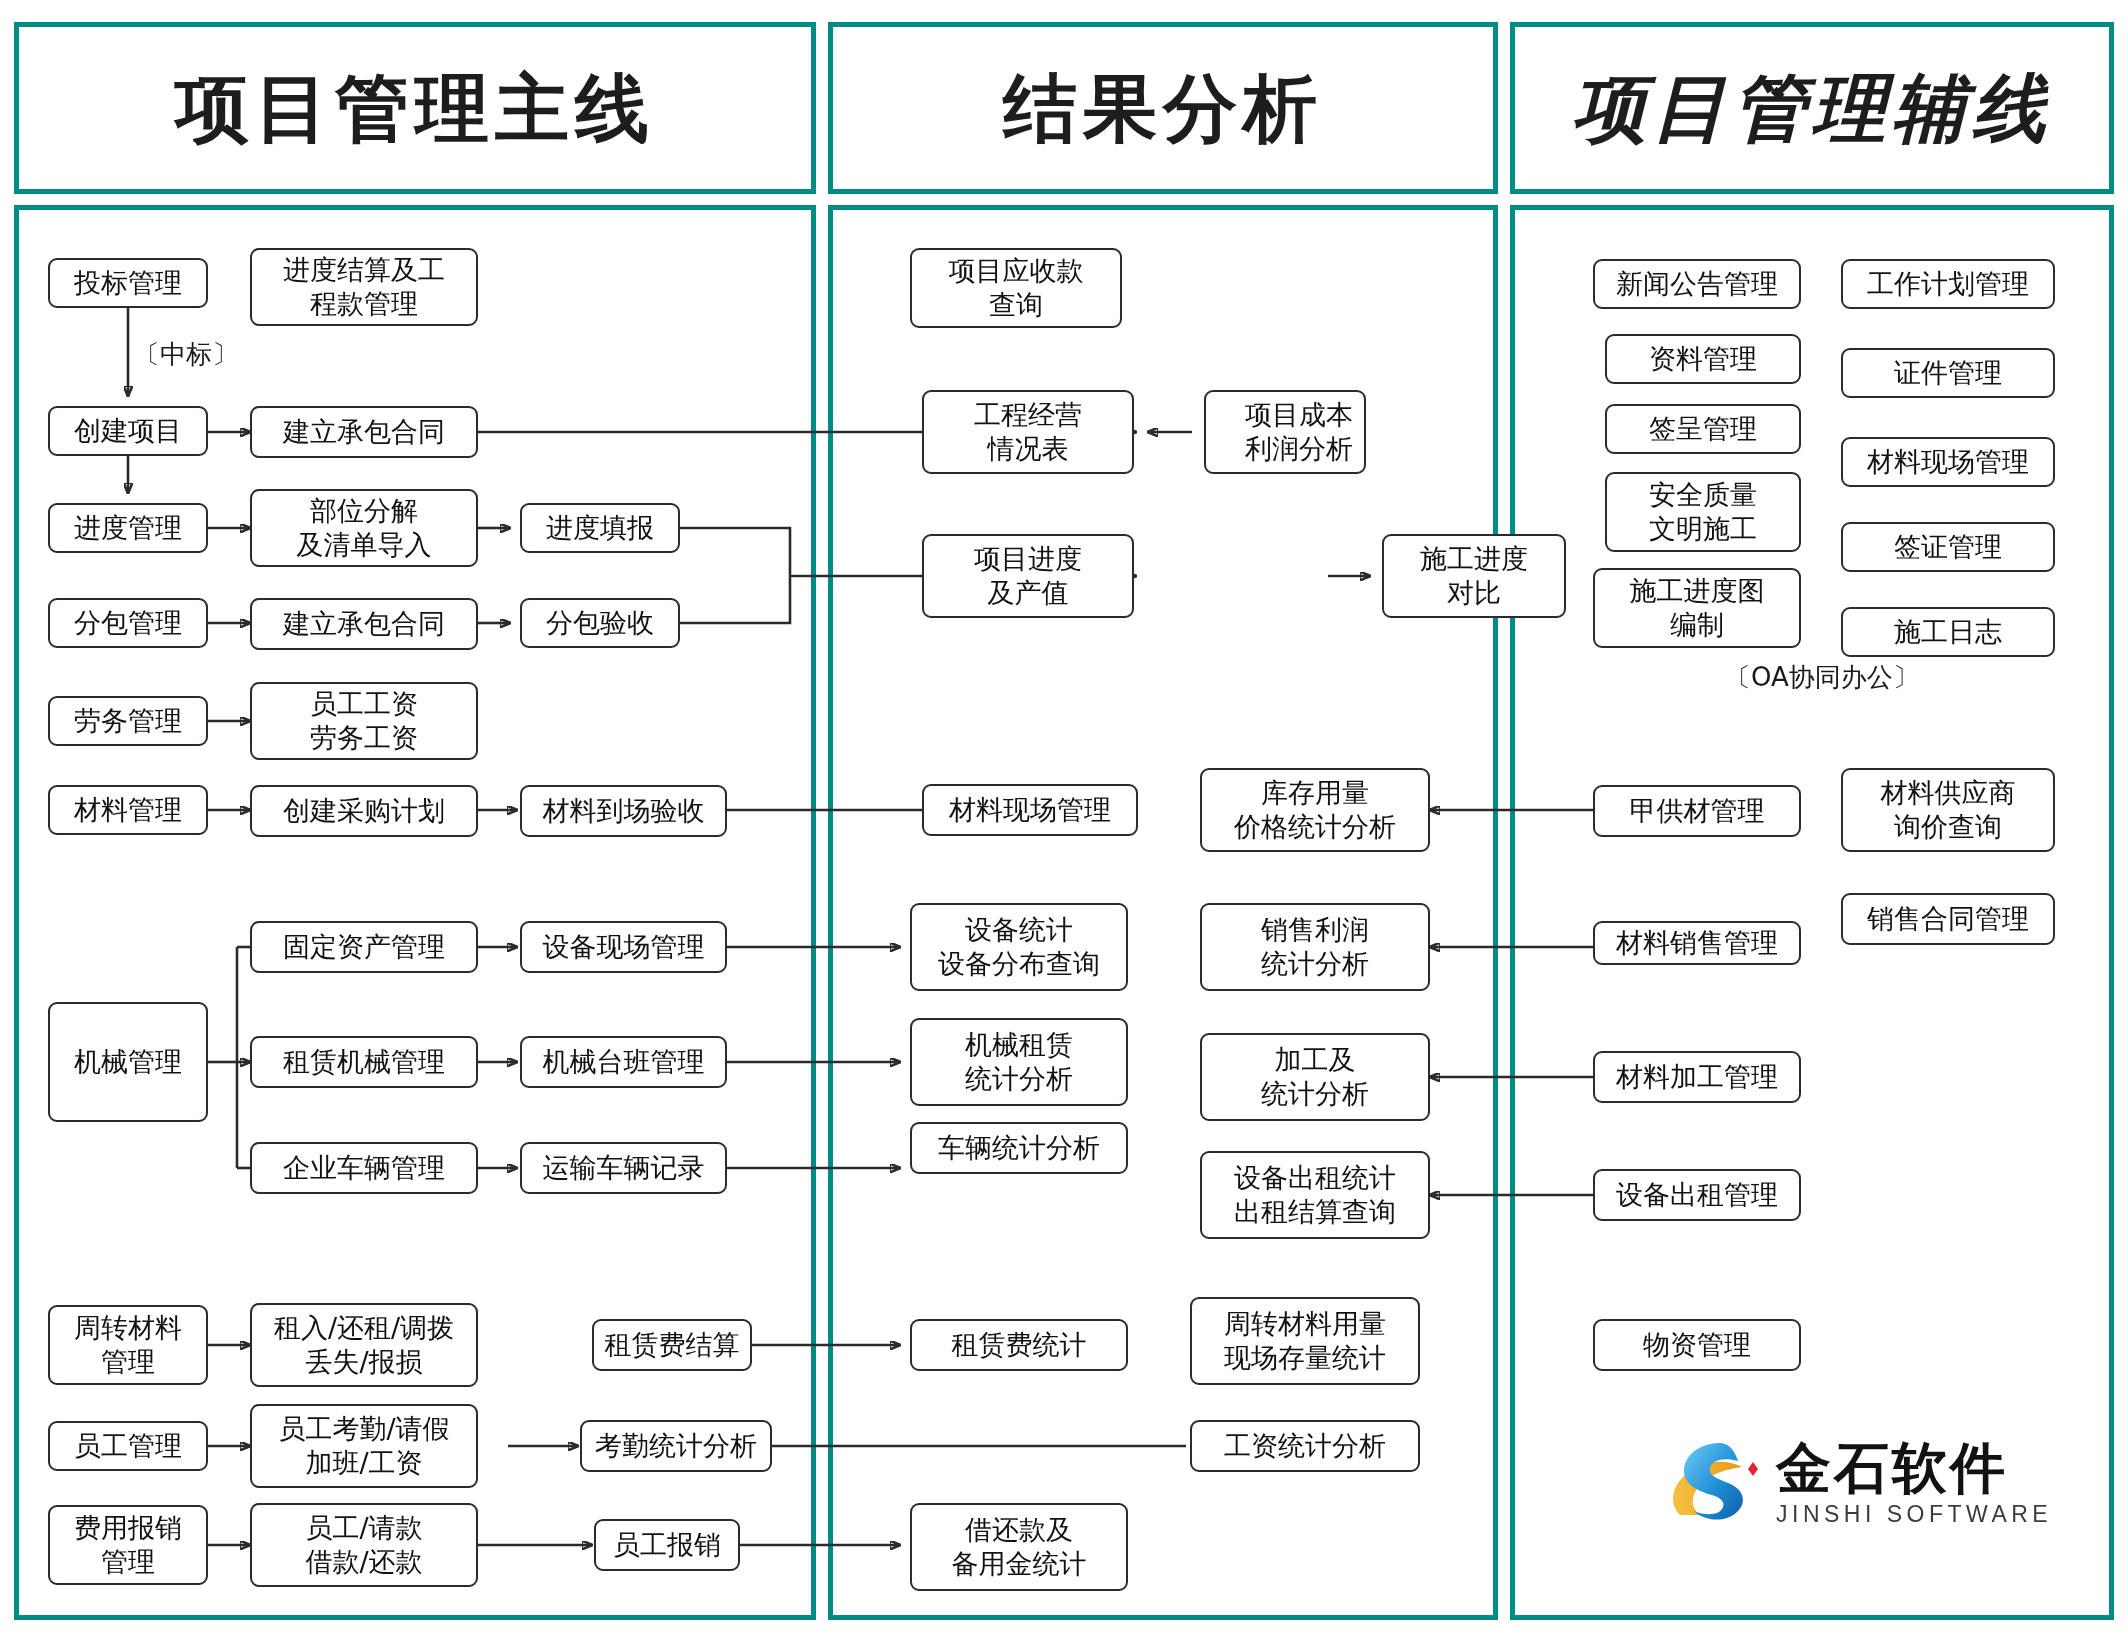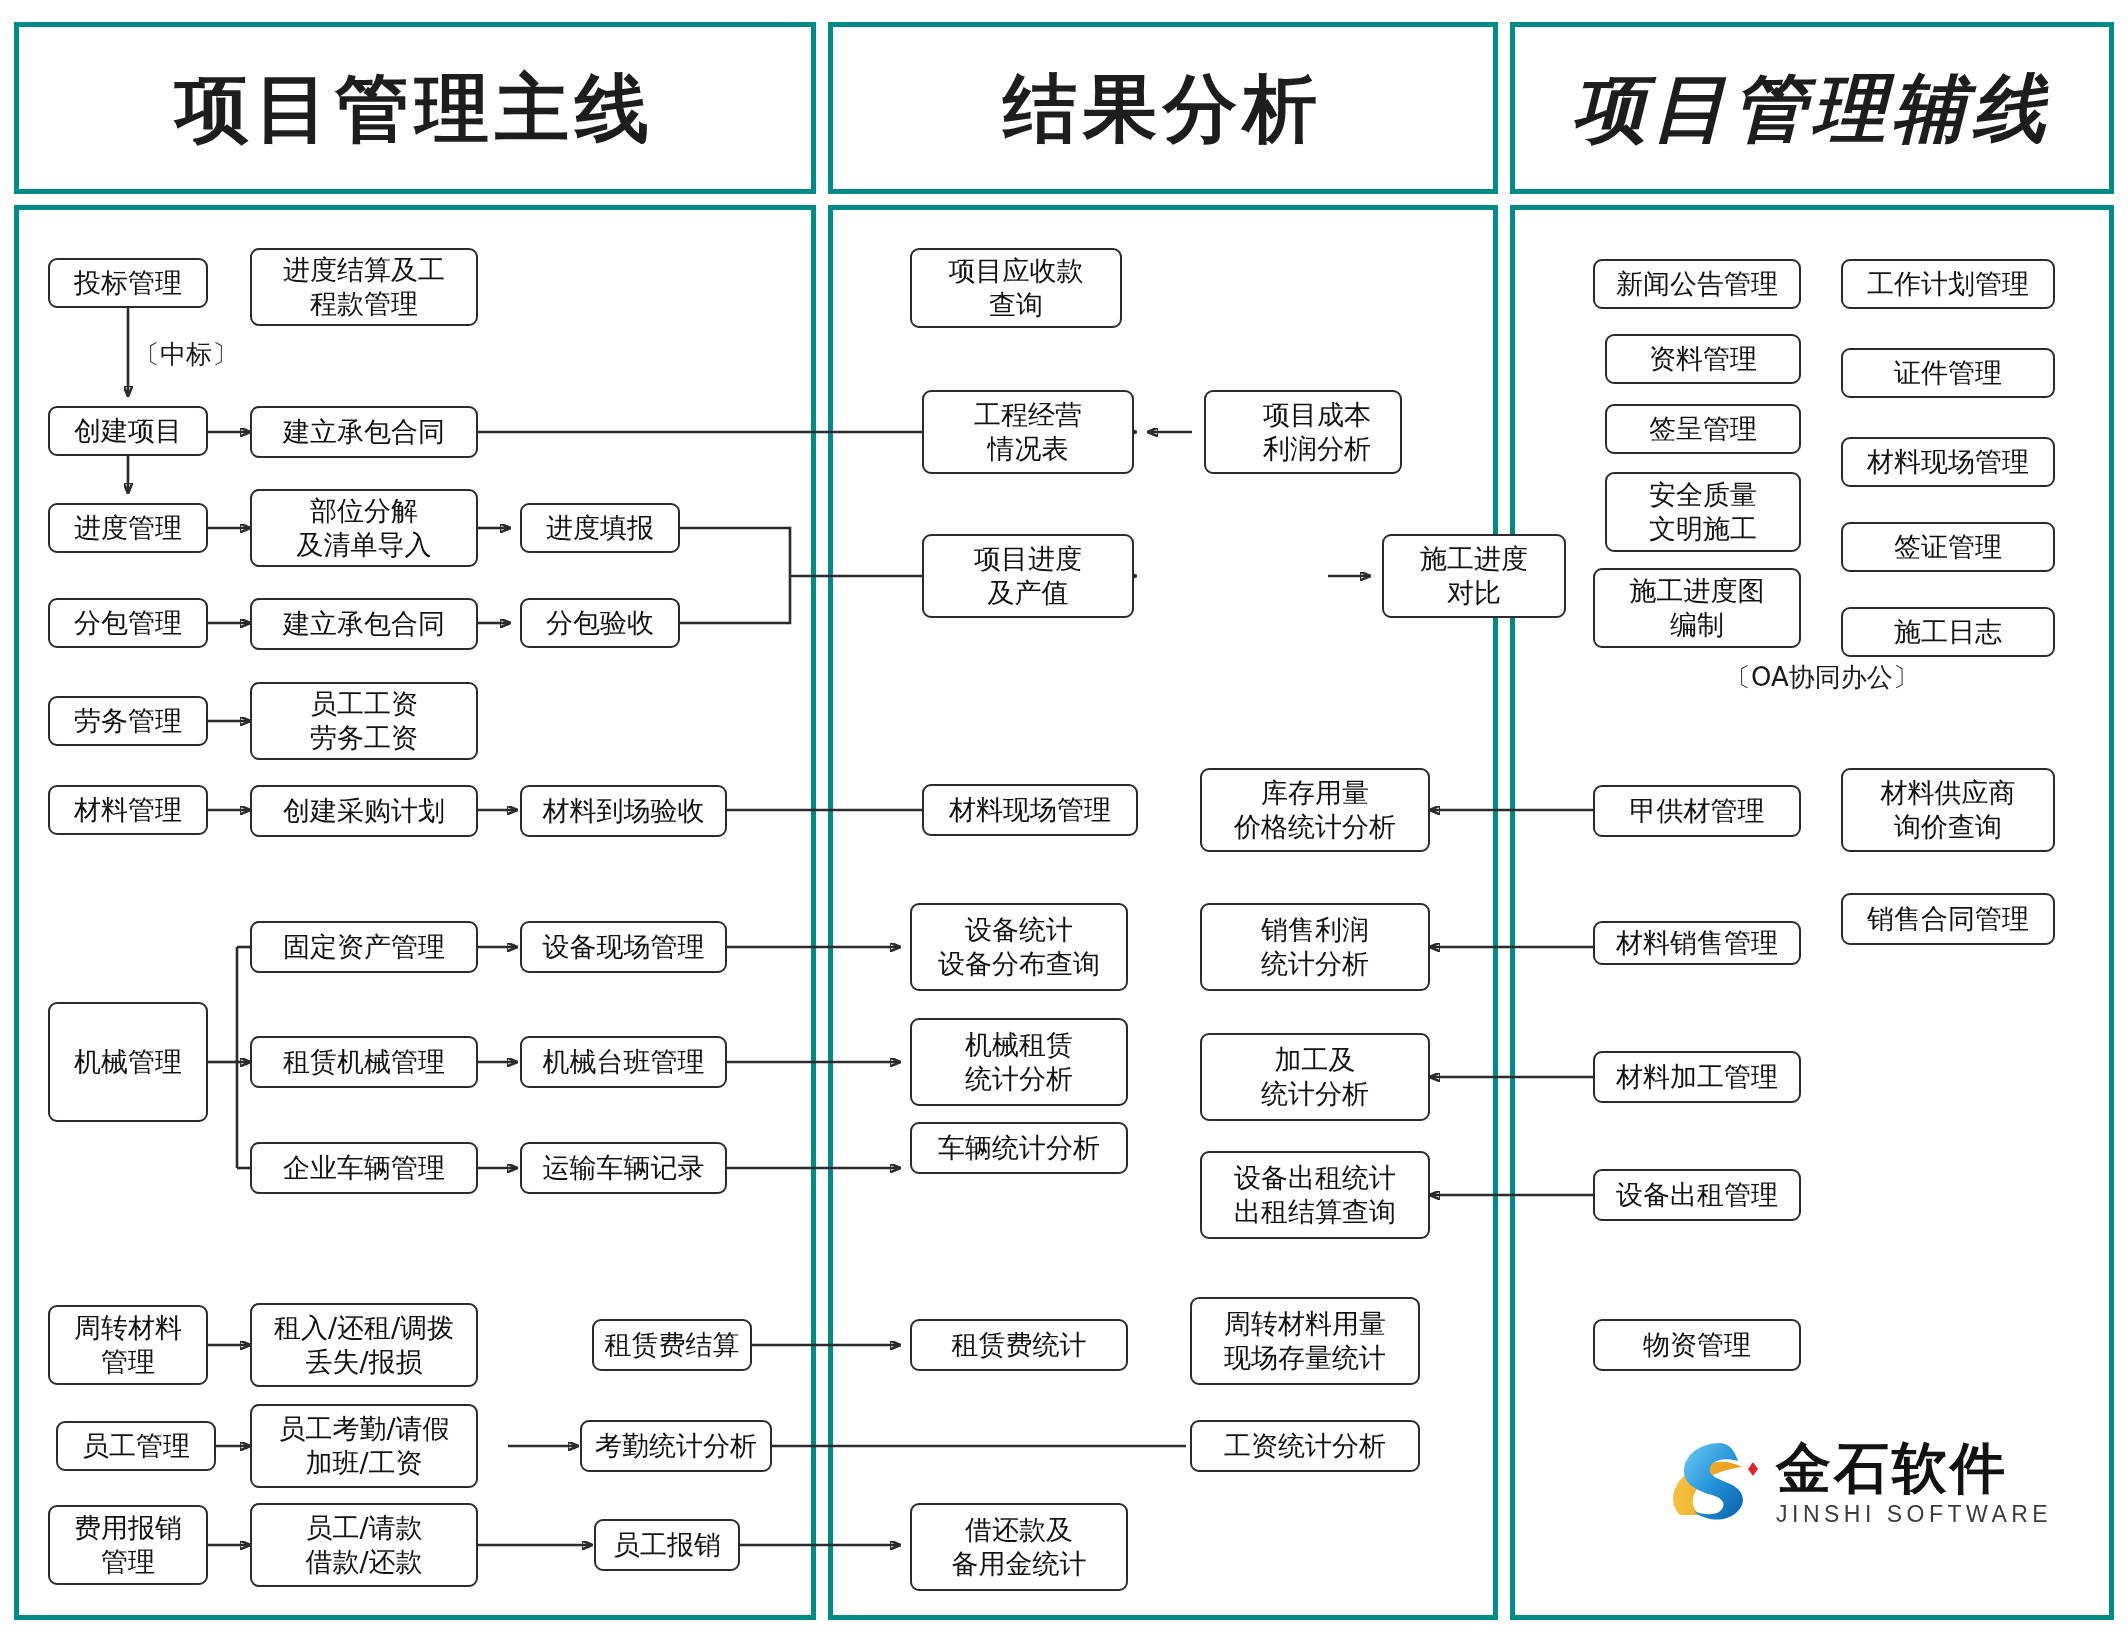--- a/index.html
+++ b/index.html
@@ -165,37 +165,37 @@
   <div class="node" style="left:520px;top:1036px;width:207px;height:52px;">机械台班管理</div>
   <div class="node" style="left:250px;top:1142px;width:228px;height:52px;">企业车辆管理</div>
   <div class="node" style="left:520px;top:1142px;width:207px;height:52px;">运输车辆记录</div>
 
   <div class="node two" style="left:48px;top:1305px;width:160px;height:80px;white-space:pre-line;">周转材料
 管理</div>
   <div class="node two" style="left:250px;top:1303px;width:228px;height:84px;white-space:pre-line;">租入/还租/调拨
 丢失/报损</div>
   <div class="node" style="left:592px;top:1319px;width:160px;height:52px;">租赁费结算</div>
 
-  <div class="node" style="left:56px;top:1421px;width:160px;height:50px;">员工管理</div>
+  <div class="node" style="left:48px;top:1421px;width:160px;height:50px;">员工管理</div>
   <div class="node two" style="left:250px;top:1404px;width:228px;height:84px;white-space:pre-line;">员工考勤/请假
 加班/工资</div>
   <div class="node" style="left:580px;top:1420px;width:192px;height:52px;">考勤统计分析</div>
 
   <div class="node two" style="left:48px;top:1505px;width:160px;height:80px;white-space:pre-line;">费用报销
 管理</div>
   <div class="node two" style="left:250px;top:1503px;width:228px;height:84px;white-space:pre-line;">员工/请款
 借款/还款</div>
   <div class="node" style="left:594px;top:1519px;width:146px;height:52px;">员工报销</div>
 
   <div class="node two" style="left:910px;top:248px;width:212px;height:80px;white-space:pre-line;">项目应收款
 查询</div>
 
   <div class="node two" style="left:922px;top:390px;width:212px;height:84px;white-space:pre-line;">工程经营
 情况表</div>
-  <div class="node two" style="left:1204px;top:390px;width:198px;height:84px;white-space:pre-line;padding-left:32px;">项目成本
+  <div class="node two" style="left:1204px;top:390px;width:162px;height:84px;white-space:pre-line;padding-left:32px;">项目成本
 利润分析</div>
 
   <div class="node two" style="left:922px;top:534px;width:212px;height:84px;white-space:pre-line;">项目进度
 及产值</div>
   <div class="node two" style="left:1382px;top:534px;width:184px;height:84px;white-space:pre-line;">施工进度
 对比</div>
 
   <div class="node" style="left:922px;top:784px;width:216px;height:52px;">材料现场管理</div>
   <div class="node two" style="left:1200px;top:768px;width:230px;height:84px;white-space:pre-line;">库存用量
 价格统计分析</div>

